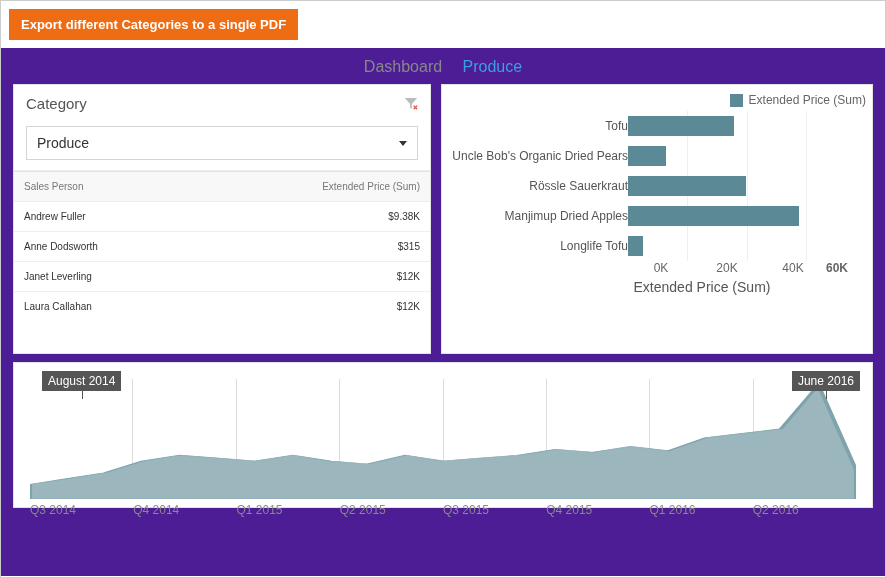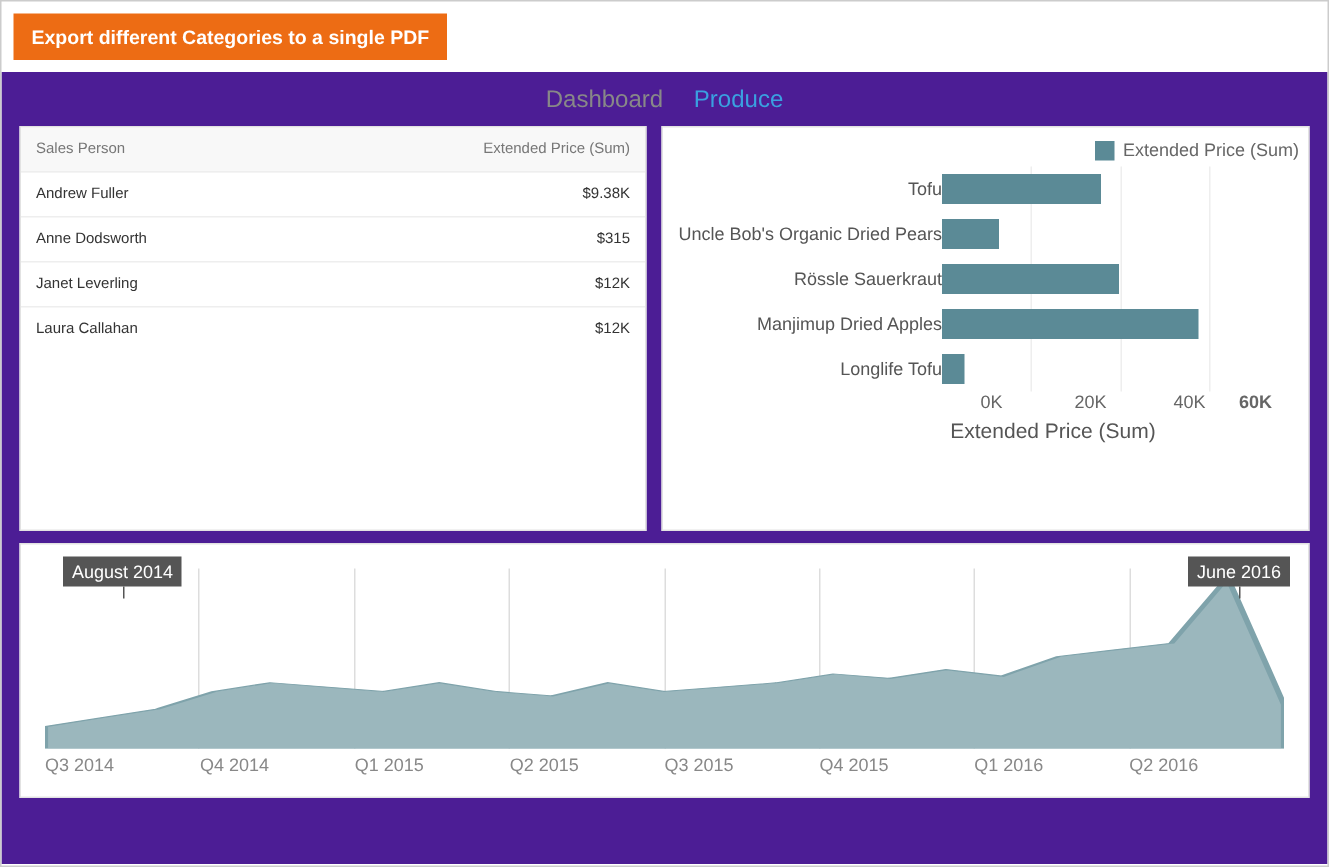--- a/index.html
+++ b/index.html
@@ -33,21 +33,21 @@
 .bar-labels div, .bar-rows div.barwrap { height: 30px; line-height: 30px; }
 .bar-rows { flex:1; position: relative; padding-right: 10px;}
 .bar-grid { position:absolute; inset:0; display:flex; }
 .bar-grid span { flex:1; border-left:1px solid #eee; }
 .bar-grid span:first-child { border-left:none;}
 .barwrap { display:flex; align-items:center; position: relative; z-index:1;}
 .bar { height: 20px; background:#5b8a96; }
 .xaxis { display:flex; font-size:12px; color:#666; margin-left:180px; padding-right:10px;}
 .xaxis span { flex:1; text-align:center; }
 .xlabel { text-align:center; font-size: 14px; color:#555; margin-top:4px; margin-left: 90px;}
-.timeline { height: 170px; padding: 10px 16px 1px 16px; position: relative; }
+.timeline { height: 146px; padding: 10px 16px 1px 16px; position: relative; }
 .tbadge { position:absolute; top:8px; background:#555; color:#fff; font-size:12px; padding:3px 6px; z-index:2;}
 .tb-left { left: 28px; }
 .tb-right { right: 12px; }
 .tb-tick { width:1px; height:8px; background:#555; position:absolute; bottom:-8px; left:50%;}
 .area-wrap { position:relative; height: 120px; margin-top: 6px;}
 .area-grid { position:absolute; inset:0; display:flex; }
 .area-grid span { flex:1; border-left:1px solid #ddd; }
 .area-grid span:first-child { border-left: none; }
 .taxis { display:flex; font-size:12px; color:#888; margin-top:4px;}
 .taxis span { flex:1; }
@@ -62,20 +62,35 @@
 
 <div class="canvas">
 
   <div class="tabs">
     <span>Dashboard</span>
     <span class="active">Produce</span>
   </div>
 
   <div class="row1">
     <div class="left">
+      <div class="card cat-box">
+        <div class="cat-title">
+          <span>Category</span>
+          <span class="filter-icon">
+            <svg viewBox="0 0 16 16">
+                <path d="M1 1 L15 1 L9 8 L9 14 L7 12 L7 8 Z" fill="#bbb"></path>
+                <path d="M11 10 L15 14 M15 10 L11 14" stroke="#e06040" stroke-width="1.6"></path>
+              </svg>
+          </span>
+        </div>
+        <div class="select">
+          <span>Produce</span>
+          <span class="caret"></span>
+        </div>
+      </div>
 
       <div class="card grid">
         <div class="grid-head">
           <div class="c1">Sales Person</div>
           <div class="c2">Extended Price (Sum)</div>
         </div>
         <div id="grid-body">
             <div class="grid-row">
               <div class="c1">Andrew Fuller</div>
               <div class="c2">$9.38K</div>

